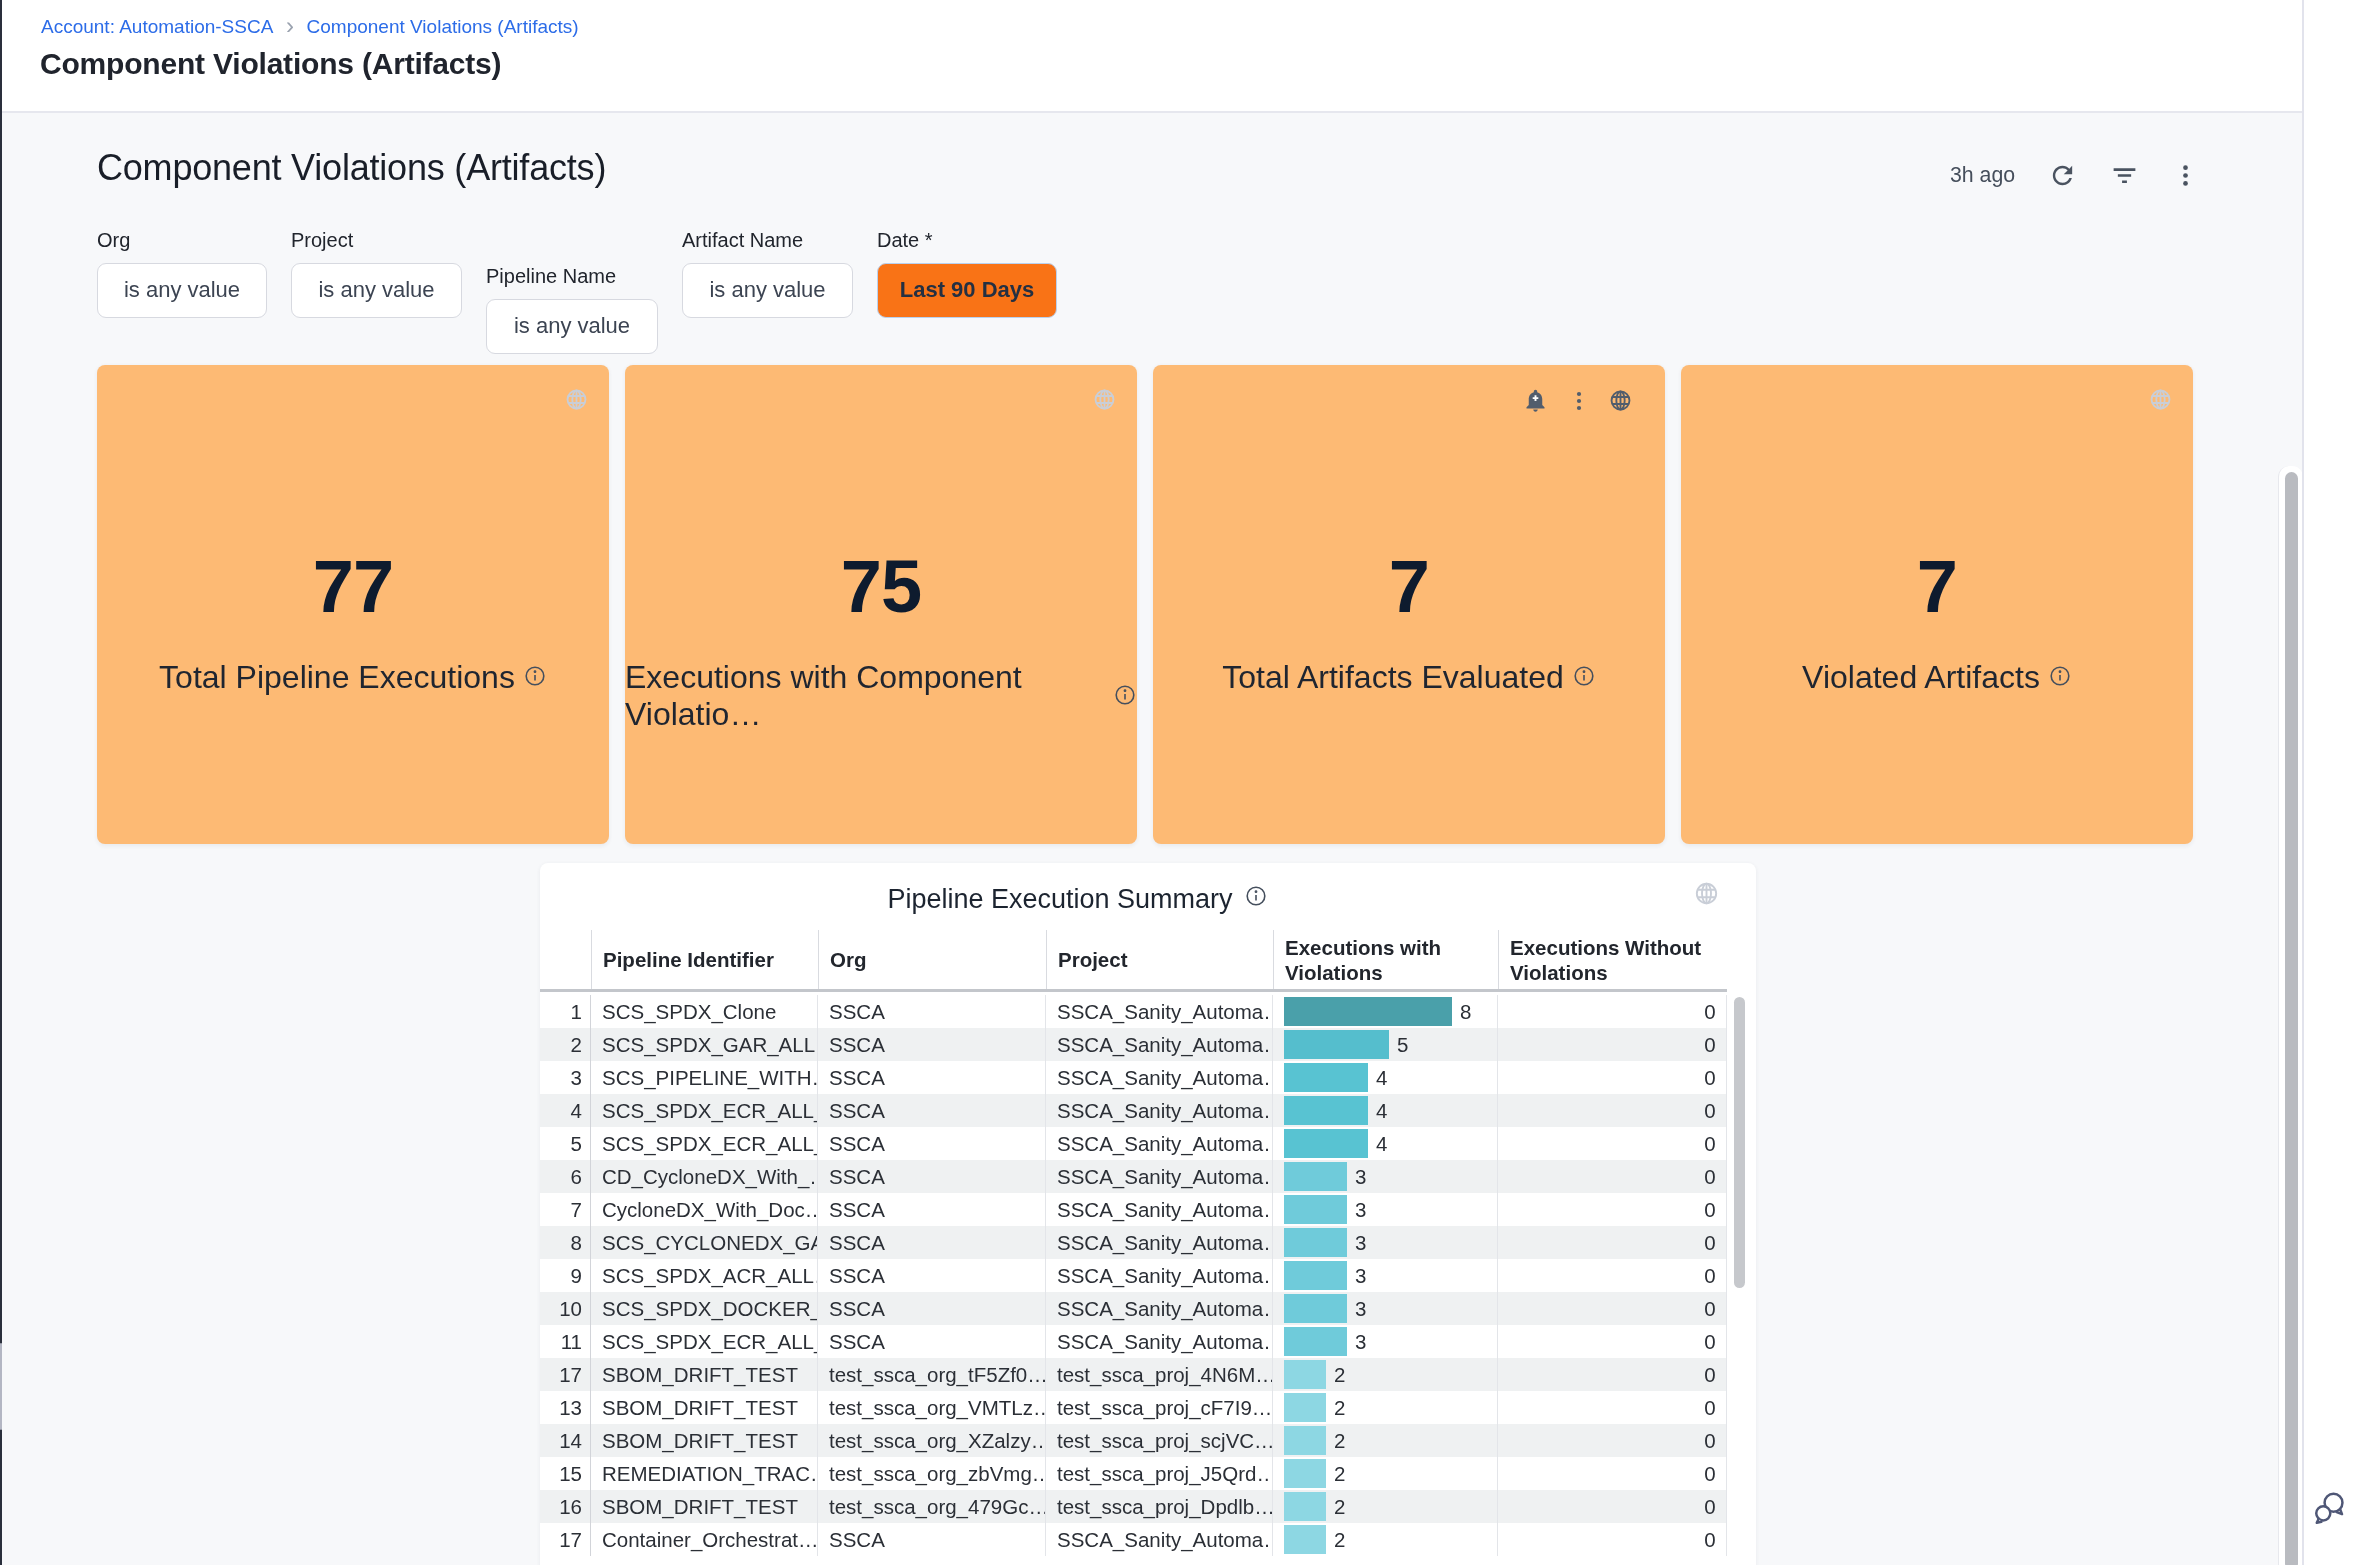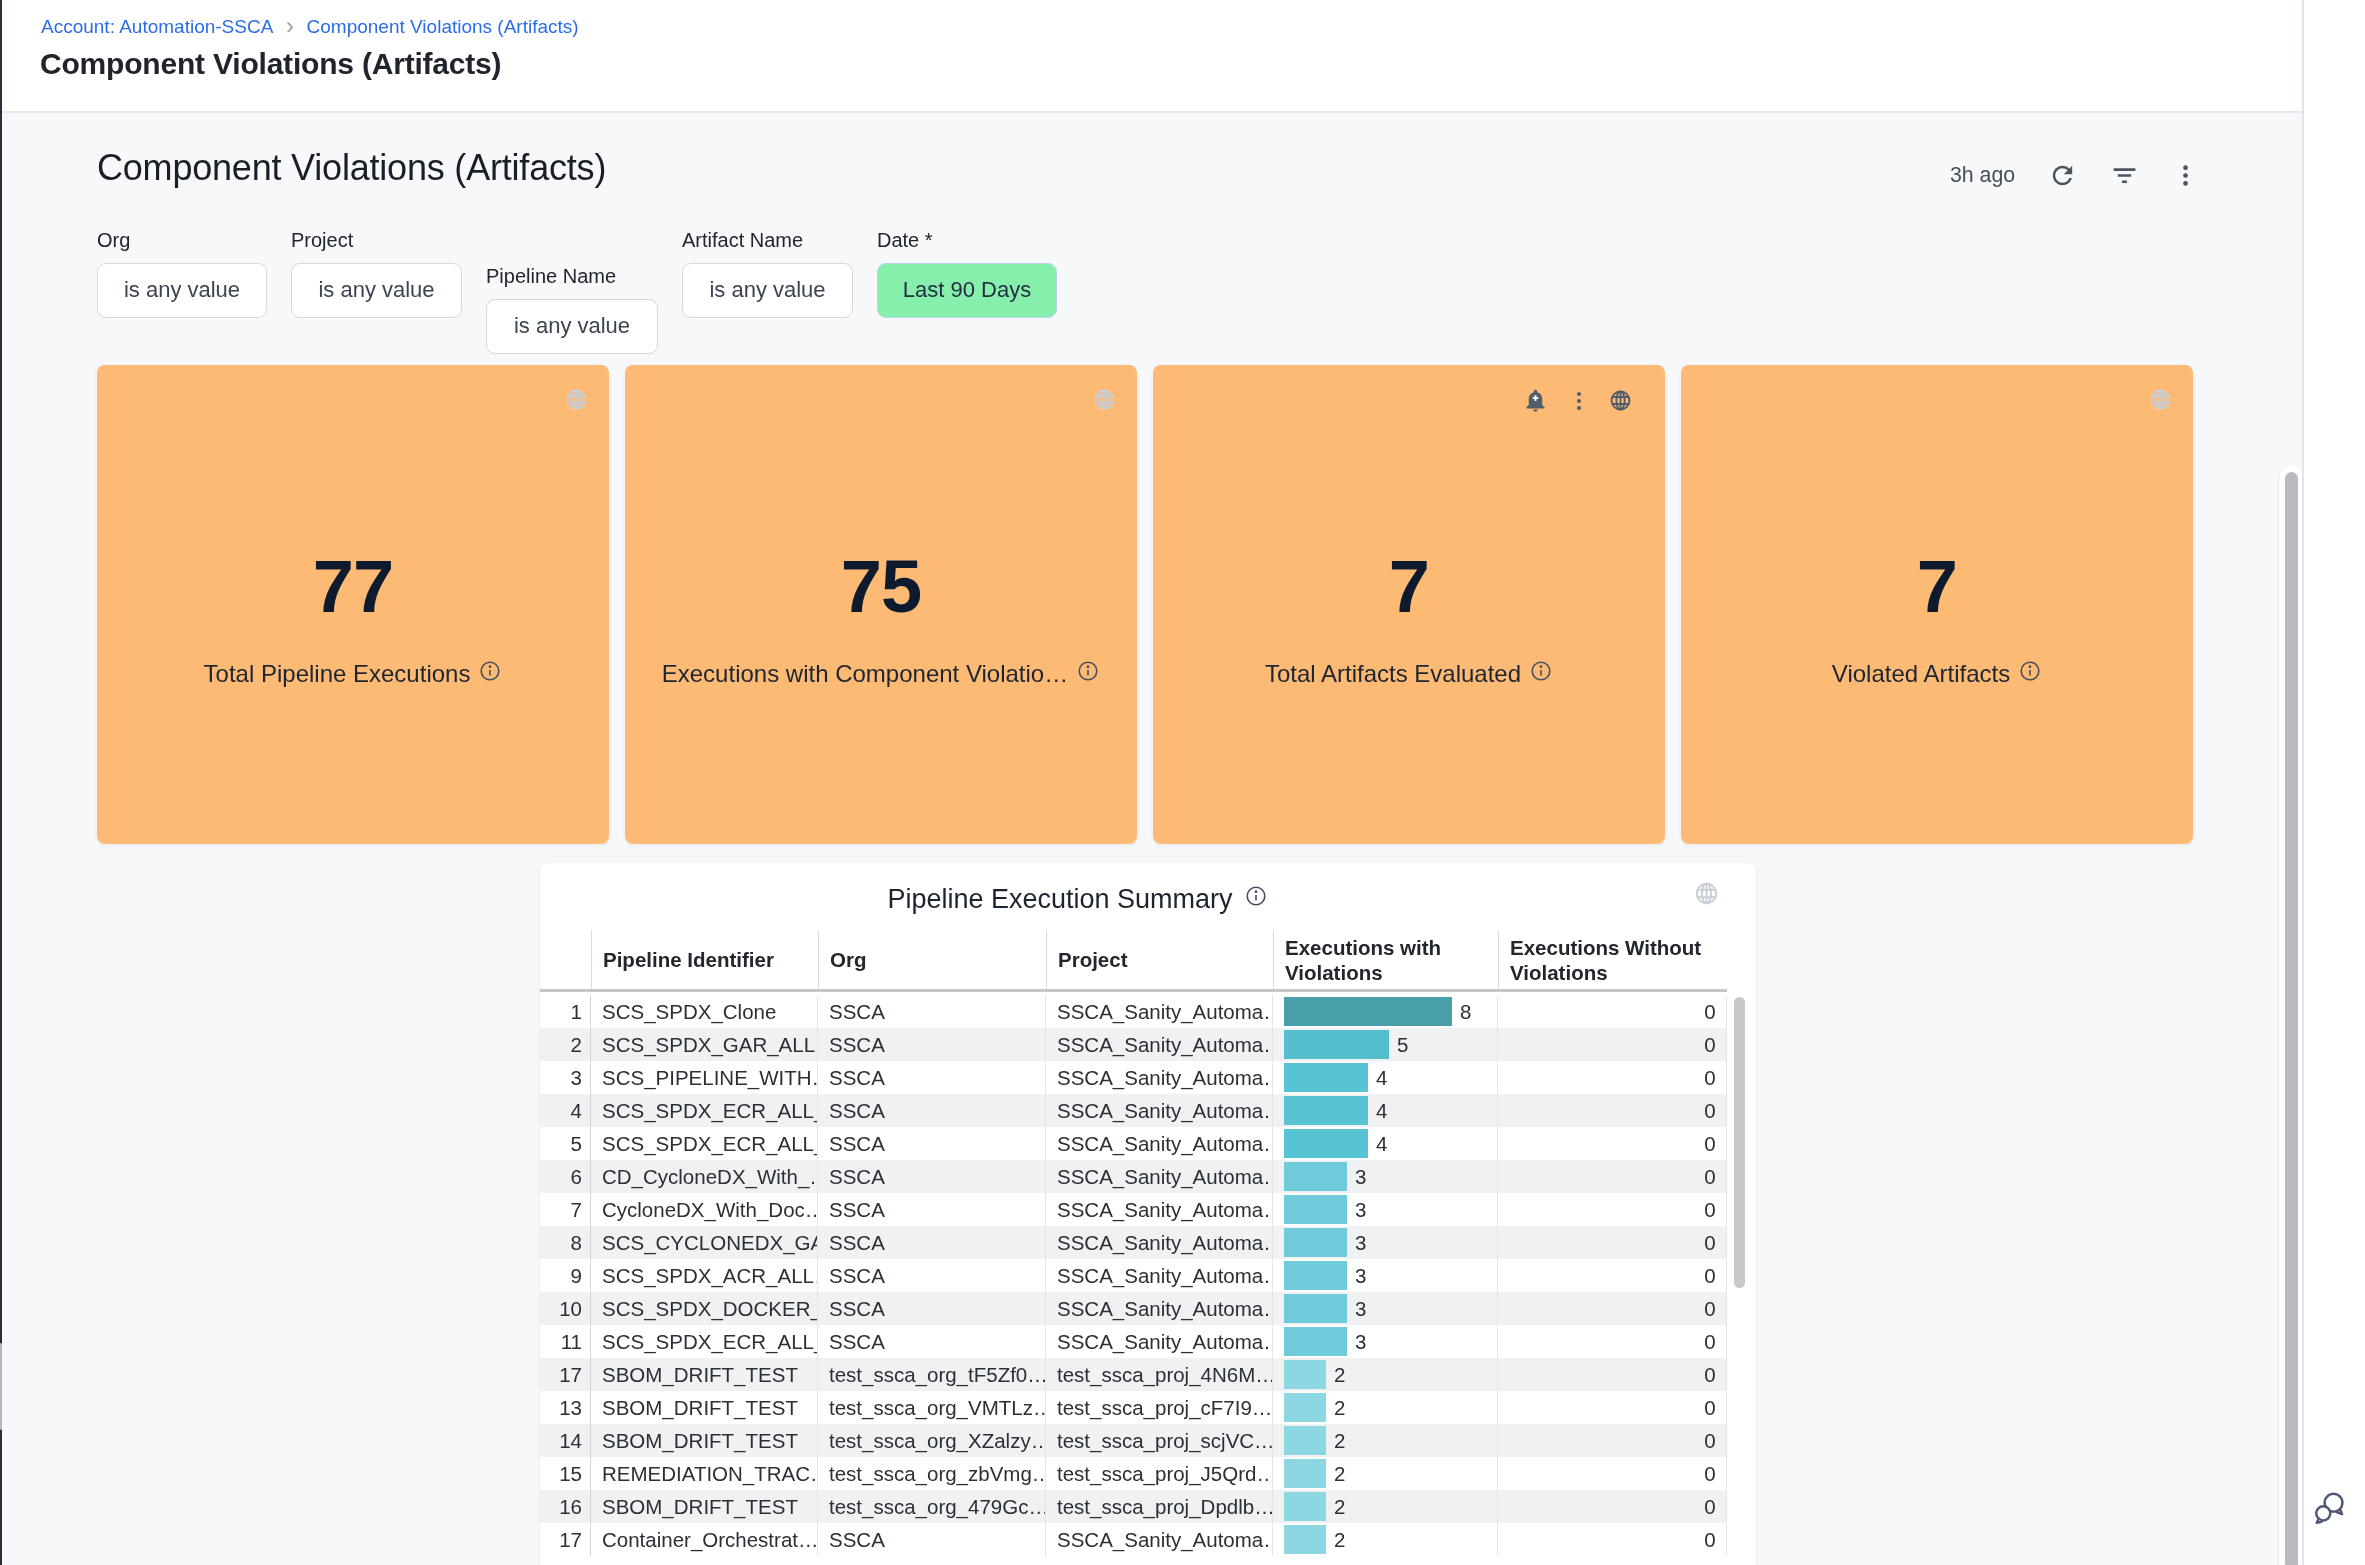--- a/index.html
+++ b/index.html
@@ -27,32 +27,32 @@
   .toolbar svg { display:block; }
 
   
   .filters { position:absolute; left:97px; top:117px; display:flex; gap:24px; }
   .filter:nth-child(1){ width:170px; } .filter:nth-child(2){ width:171px; }
   .filter:nth-child(3){ width:172px;margin-top:36px; } .filter:nth-child(4){ width:171px; }
   .filter:nth-child(5){ width:180px; }
   .flabel { font-size:20px; color:#21252d; margin-bottom:13.4px; height:20.5px; }
   .fbtn { width:100%; height:55px; background:#ffffff; border:1.2px solid #d7d9e0; border-radius:9px;
           font-family:inherit; font-size:22px; color:#3c4452; cursor:pointer; }
-  .fbtn.hl { background:#86efac; border-color:#bad1ee; color:#243042; }
+  .fbtn.hl { background:#f97316; border-color:#bad1ee; color:#243042;font-weight:bold; }
 
   
   .tiles { position:absolute; left:97px; top:253px; display:flex; gap:16px; }
   .tile { position:relative; width:512px; height:479px; background:#fdba74; border-radius:8px;
           box-shadow:0 1.6px 4.7px rgba(40,50,70,0.07); }
   .tile-icons { position:absolute; top:22px; right:20.5px; display:flex; align-items:center; gap:17.4px; color:#c9ced7; }
   .tile-icons.dark { color:#525d6c; right:32px; }
   .tile-num { position:absolute; left:0; top:179px; width:100%; text-align:center;
               font-size:74px; font-weight:600; color:#0e1b2e; letter-spacing:-0.8px; }
   .tile-label { position:absolute; left:0; top:294px; width:100%; display:flex; justify-content:center; align-items:center;
-                gap:8px; font-size:24px; color:#1f2530; }
+                gap:8px; font-size:32px; color:#1f2530; }
   .tile-label svg { color:#454f5d; flex:none; }
 
   
   .table-card { position:absolute; left:540px; top:751px; width:1216px; height:711px; background:#ffffff;
                 border-radius:8px; box-shadow:0 1.6px 4.7px rgba(40,50,70,0.07); overflow:hidden; }
   .tc-title { position:absolute; left:0; top:20.5px; width:1075px; display:flex; justify-content:center; align-items:center;
               gap:11px; font-size:27px; color:#1c2430; }
   .tc-title svg { color:#454f5d; }
   .tc-globe { position:absolute; top:17.4px; right:36px; color:#c9ced7; }
 

